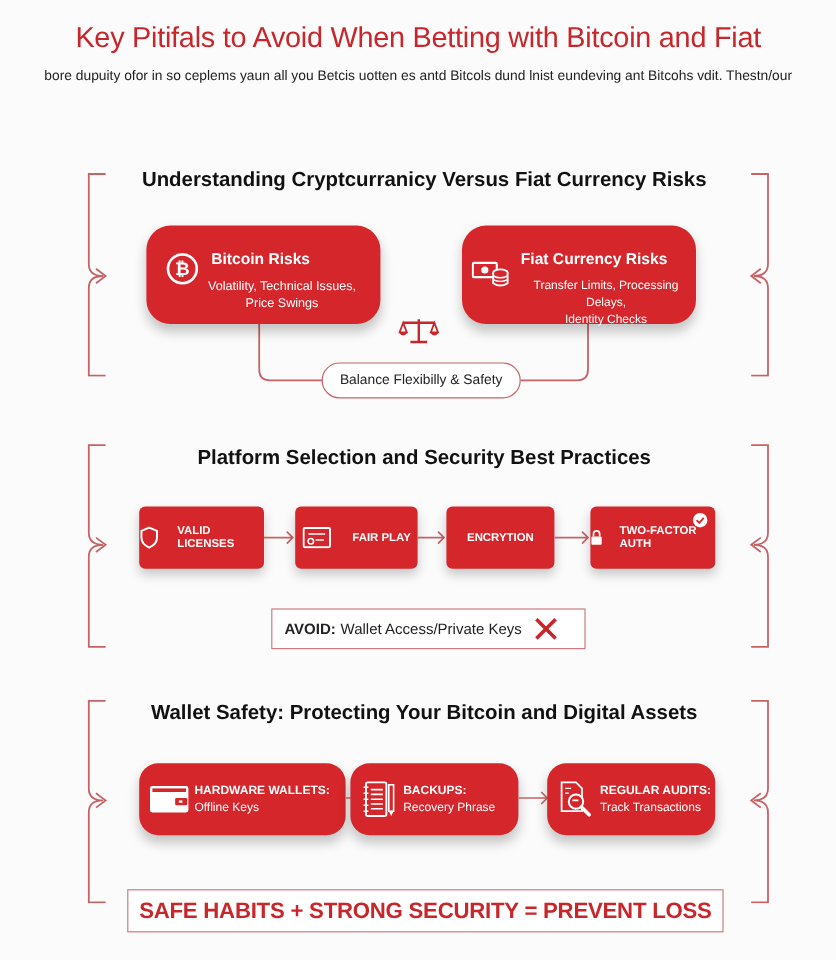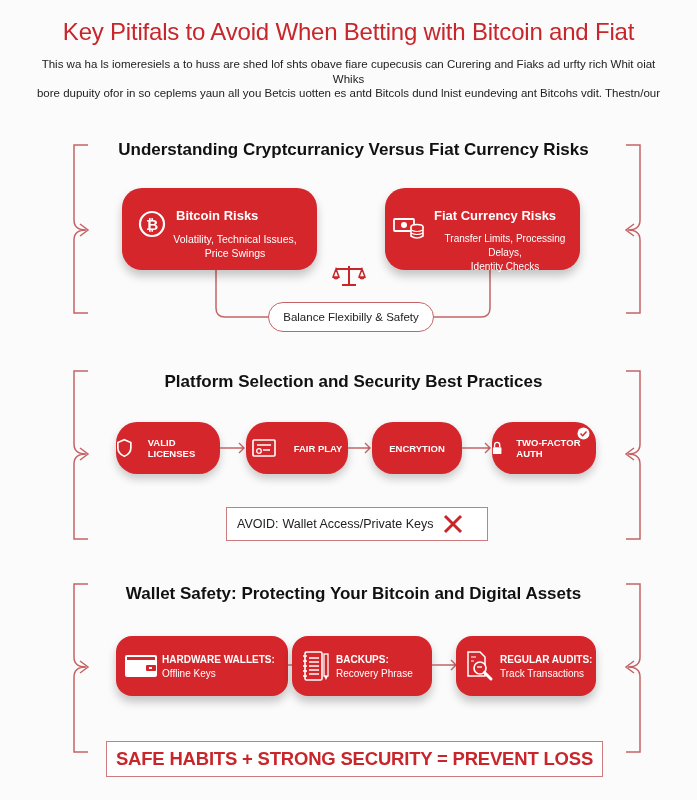--- a/index.html
+++ b/index.html
@@ -7,35 +7,34 @@
   body { font-family: "Liberation Sans", sans-serif; color: #1a1a1a; position: relative; }
   .abs { position: absolute; }
   .title { left: 0; top: 18px; width: 697px; text-align: center; font-size: 24px; font-weight: normal; color: #c8262b; letter-spacing: -0.2px; }
   .subtitle { left: 30px; top: 57px; width: 637px; text-align: center; font-size: 11.5px; line-height: 14.5px; color: #222; }
   .sec-title { left: 0; width: 697px; text-align: center; font-size: 17px; font-weight: bold; color: #111; padding-left: 10px; }
   .brace { position: absolute; }
   .card { position: absolute; background: #d4262b; border-radius: 20px; box-shadow: 0 6px 10px rgba(0,0,0,0.22); color: #fff; }
   .card .icon { position: absolute; }
   .card .head { position: absolute; font-weight: bold; font-size: 13px; }
   .card .desc { position: absolute; font-size: 10.5px; line-height: 14px; text-align: center; }
-  .pill { position: absolute; background: #d4262b; border-radius: 21px; box-shadow: 0 5px 9px rgba(0,0,0,0.2); color: #fff; font-weight: bold; font-size: 9.5px; display: flex; align-items: center; justify-content: center; gap: 12px; }
+  .pill { position: absolute; background: #d4262b; border-radius: 5px; box-shadow: 0 5px 9px rgba(0,0,0,0.2); color: #fff; font-weight: bold; font-size: 9.5px; display: flex; align-items: center; justify-content: center; gap: 12px; }
   .arrow { position: absolute; }
   .balance { position: absolute; left: 268px; top: 302px; width: 166px; height: 30px; border: 1.5px solid #c56466; border-radius: 15px; background: #fff; font-size: 11.5px; display: flex; align-items: center; justify-content: center; color: #222; }
   .avoid { position: absolute; left: 226px; top: 507px; width: 262px; height: 34px; border: 1.5px solid #cc7c7e; background: #fff; display: flex; align-items: center; padding-left: 10px; font-size: 12.5px; color: #222; }
-  .avoid b { font-weight: normal; margin-right: 4px; }
+  .avoid b { font-weight: bold; margin-right: 4px; }
   .safe { position: absolute; left: 106px; top: 741px; width: 497px; height: 36px; border: 1.5px solid #cc7c7e; background: #fff; display: flex; align-items: center; justify-content: center; font-size: 18.5px; font-weight: bold; color: #c8262b; letter-spacing: -0.2px; }
   .w-card .head { font-size: 10px; }
   .w-card .desc { font-size: 10px; text-align: left; }
 </style>
 </head>
 <body>
 
 <div class="abs title">Key Pitifals to Avoid When Betting with Bitcoin and Fiat</div>
 <div class="abs subtitle">
-  <div>This wa ha ls iomeresiels a to huss are shed lof shts obave fiare cupecusis can Curering and Fiaks ad urfty rich Whit oiat Whiks</div>
   <div>bore dupuity ofor in so ceplems yaun all you Betcis uotten es antd Bitcols dund lnist eundeving ant Bitcohs vdit. Thestn/our</div>
 </div>
 
 <svg class="brace" style="left:66px;top:144px" width="36" height="170" viewBox="0 0 36 170">
   <path d="M22 1 H8 V76 Q8 86 20 86 M20 86 Q8 86 8 96 V169 H22" fill="none" stroke="#c56466" stroke-width="1.5"></path>
   <path d="M14 80 L22 86 L14 92" fill="none" stroke="#c56466" stroke-width="1.5"></path>
 </svg>
 <svg class="brace" style="left:612px;top:144px" width="36" height="170" viewBox="0 0 36 170">
   <path d="M14 1 H28 V76 Q28 86 16 86 M16 86 Q28 86 28 96 V169 H14" fill="none" stroke="#c56466" stroke-width="1.5"></path>
   <path d="M22 80 L14 86 L22 92" fill="none" stroke="#c56466" stroke-width="1.5"></path>

